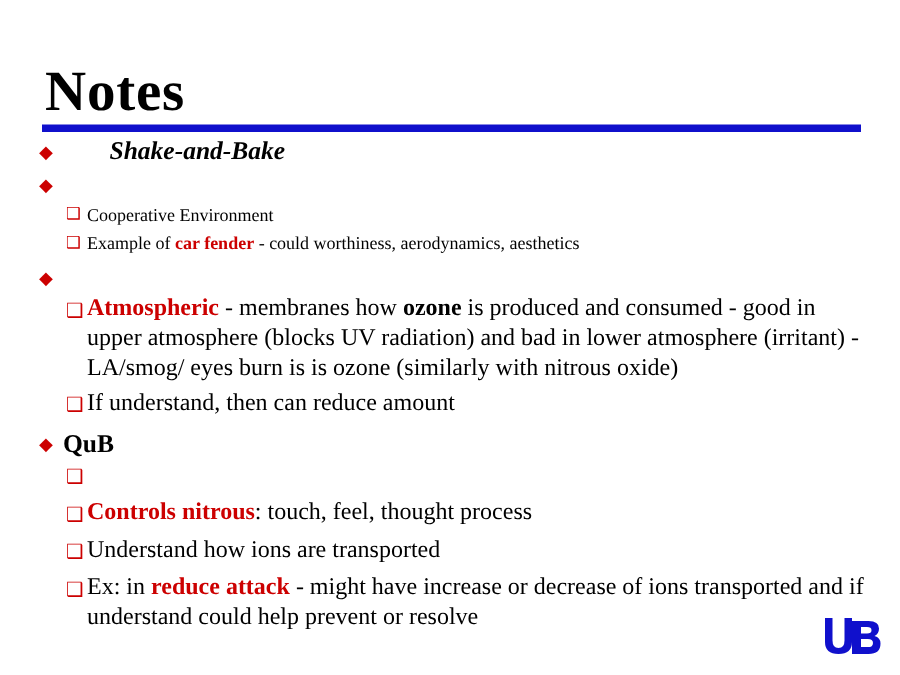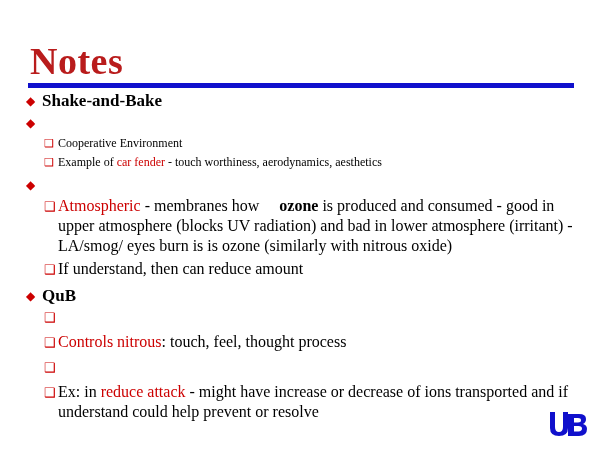--- a/index.html
+++ b/index.html
@@ -20,21 +20,21 @@
     box-sizing: border-box;
     padding: 0;
   }
   .title {
     position: absolute;
     left: 30px;
     top: 42px;
     font-family: "Liberation Serif", serif;
     font-size: 38px;
     font-weight: bold;
-    color: #b91c1c;
+    color: #000000;
     line-height: 1;
     letter-spacing: 0.5px;
   }
   .title-rule {
     position: absolute;
     left: 28px;
     top: 83px;
     width: 546px;
     height: 5px;
     background: #1010cc;
@@ -61,20 +61,22 @@
     text-align: left;
     padding-top: 1px;
   }
   .l1 .text {
     font-size: 17px;
     font-weight: bold;
     color: #000000;
     line-height: 21px;
   }
   .l1 .text.italic {
+    font-style: italic;
+    margin-left: 31px;
   }
 
   
   .l2 {
     display: flex;
     align-items: flex-start;
     margin: 0 0 0 0;
     padding-left: 18px;
   }
   .l2 .bullet {
@@ -92,25 +94,24 @@
   .l2.big .bullet {
     font-size: 13px;
     line-height: 22px;
   }
   .l2.big .text {
     font-size: 16px;
     line-height: 20px;
   }
   .red {
     color: #cc0000;
-    font-weight: normal;
+    font-weight: bold;
   }
   .blk-bold {
     font-weight: bold;
-    margin-left: 16px;
   }
   .sub-group {
     margin-top: 1px;
   }
 
   
   .logo {
     position: absolute;
     right: 12px;
     bottom: 10px;
@@ -138,21 +139,21 @@
       <span class="bullet">◆</span>
     </div>
 
     <div class="sub-group">
       <div class="l2">
         <span class="bullet">❑</span>
         <span class="text"><span>Cooperative Environment</span></span>
       </div>
       <div class="l2">
         <span class="bullet">❑</span>
-        <span class="text"><span>Example of </span><span class="red">car fender</span><span> - touch worthiness, aerodynamics, aesthetics</span></span>
+        <span class="text"><span>Example of </span><span class="red">car fender</span><span> - could worthiness, aerodynamics, aesthetics</span></span>
       </div>
     </div>
 
     <div class="l1" style="margin-top:2px">
       <span class="bullet">◆</span>
     </div>
 
     <div class="sub-group">
       <div class="l2 big">
         <span class="bullet">❑</span>
@@ -172,20 +173,21 @@
     <div class="sub-group">
       <div class="l2 big">
         <span class="bullet">❑</span>
       </div>
       <div class="l2 big" style="margin-top:3px">
         <span class="bullet">❑</span>
         <span class="text"><span class="red">Controls nitrous</span><span>: touch, feel, thought process</span></span>
       </div>
       <div class="l2 big" style="margin-top:3px">
         <span class="bullet">❑</span>
+        <span class="text"><span>Understand how ions are transported</span></span>
       </div>
       <div class="l2 big" style="margin-top:3px">
         <span class="bullet">❑</span>
         <span class="text"><span>Ex: in </span><span class="red">reduce attack</span><span> - might have increase or decrease of ions transported and if understand could help prevent or resolve</span></span>
       </div>
     </div>
 
   </div>
 
   <div class="logo">

